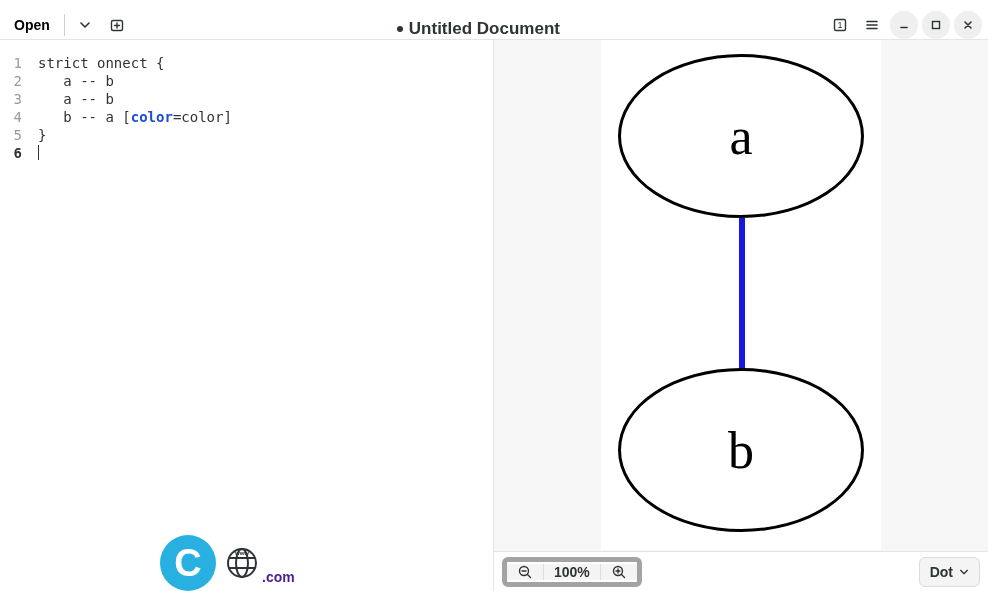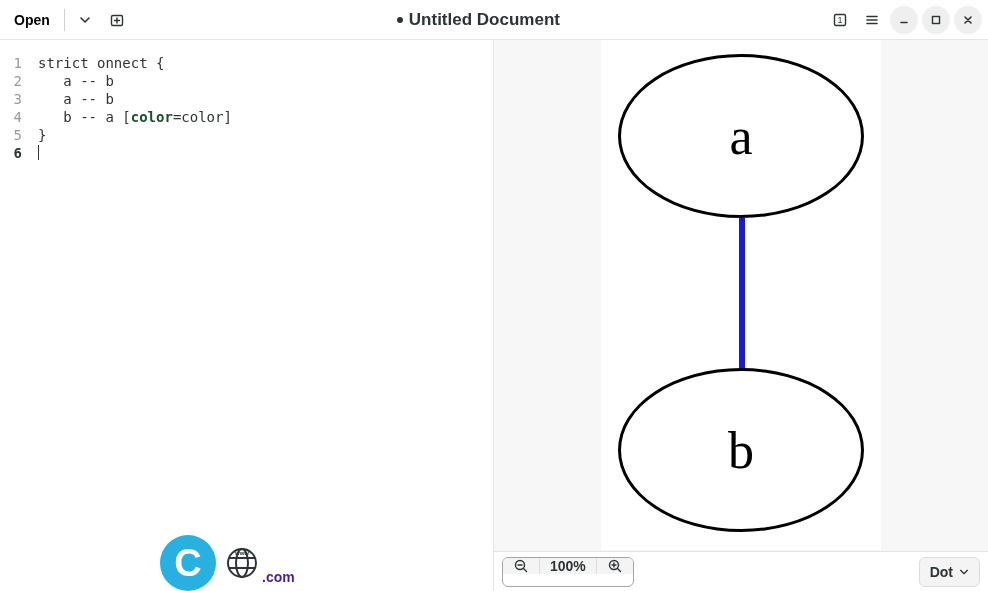--- a/index.html
+++ b/index.html
@@ -9,21 +9,21 @@
       width: 988px;
       height: 591px;
       overflow: hidden;
       background: #fff;
       display: flex;
       flex-direction: column;
     }
     .titlebar {
       height: 40px;
       display: flex;
-      align-items: center;
+      align-items: flex-end;
       padding: 0 6px;
       background: #fff;
       border-bottom: 1px solid #e4e4e4;
     }
     .titlebar-left {
       display: flex;
       align-items: center;
       gap: 4px;
     }
     .open-btn {
@@ -88,21 +88,21 @@
     .gutter .current { color:#2e3436; font-weight:600; }
     .code {
       flex:1;
       padding: 14px 0 0 8px;
       font-family: "DejaVu Sans Mono", Menlo, Consolas, monospace;
       font-size: 14px;
       line-height: 18px;
       white-space: pre;
       color: #2e3436;
     }
-    .kw { color: #14532d; font-weight:600;margin-top:36px; }
+    .kw { color: #1d4ed8; font-weight:600;margin-top:36px; }
     .cursor {
       display:inline-block; width:1px; height:15px; background:#2e3436; vertical-align:-2px;
     }
     .watermark {
       position:absolute; left: 160px; bottom: 0px;
       display:flex; align-items:center; gap:6px;
       color:#28b1e0; font-weight:700; font-size:36px;
       pointer-events:none;
     }
     .watermark .disc {
@@ -154,22 +154,22 @@
     }
     .preview-toolbar {
       height: 40px;
       border-top: 1px solid #e4e4e4;
       background:#fff;
       display:flex; align-items:center;
       padding: 0 8px;
       gap:0;
     }
     .zoom-group {
-      display:flex; align-items:flex-start;
-      border:1px solid #a3a3a3; border-radius:6px; overflow:hidden;
+      display:flex; align-items:center;
+      border:5px solid #a3a3a3; border-radius:6px; overflow:hidden;
       height: 30px;
     }
     .zoom-btn, .zoom-level {
       background:#f4f4f4; border:none;
       display:flex; align-items:center; justify-content:center;
       padding: 0 10px; cursor:pointer;
       font-size:14px; font-weight:600; color:#2e3436;
     }
     .zoom-btn { border-right:1px solid #dcdcdc; }
     .zoom-btn:last-child { border-right:none; border-left:1px solid #dcdcdc; }

